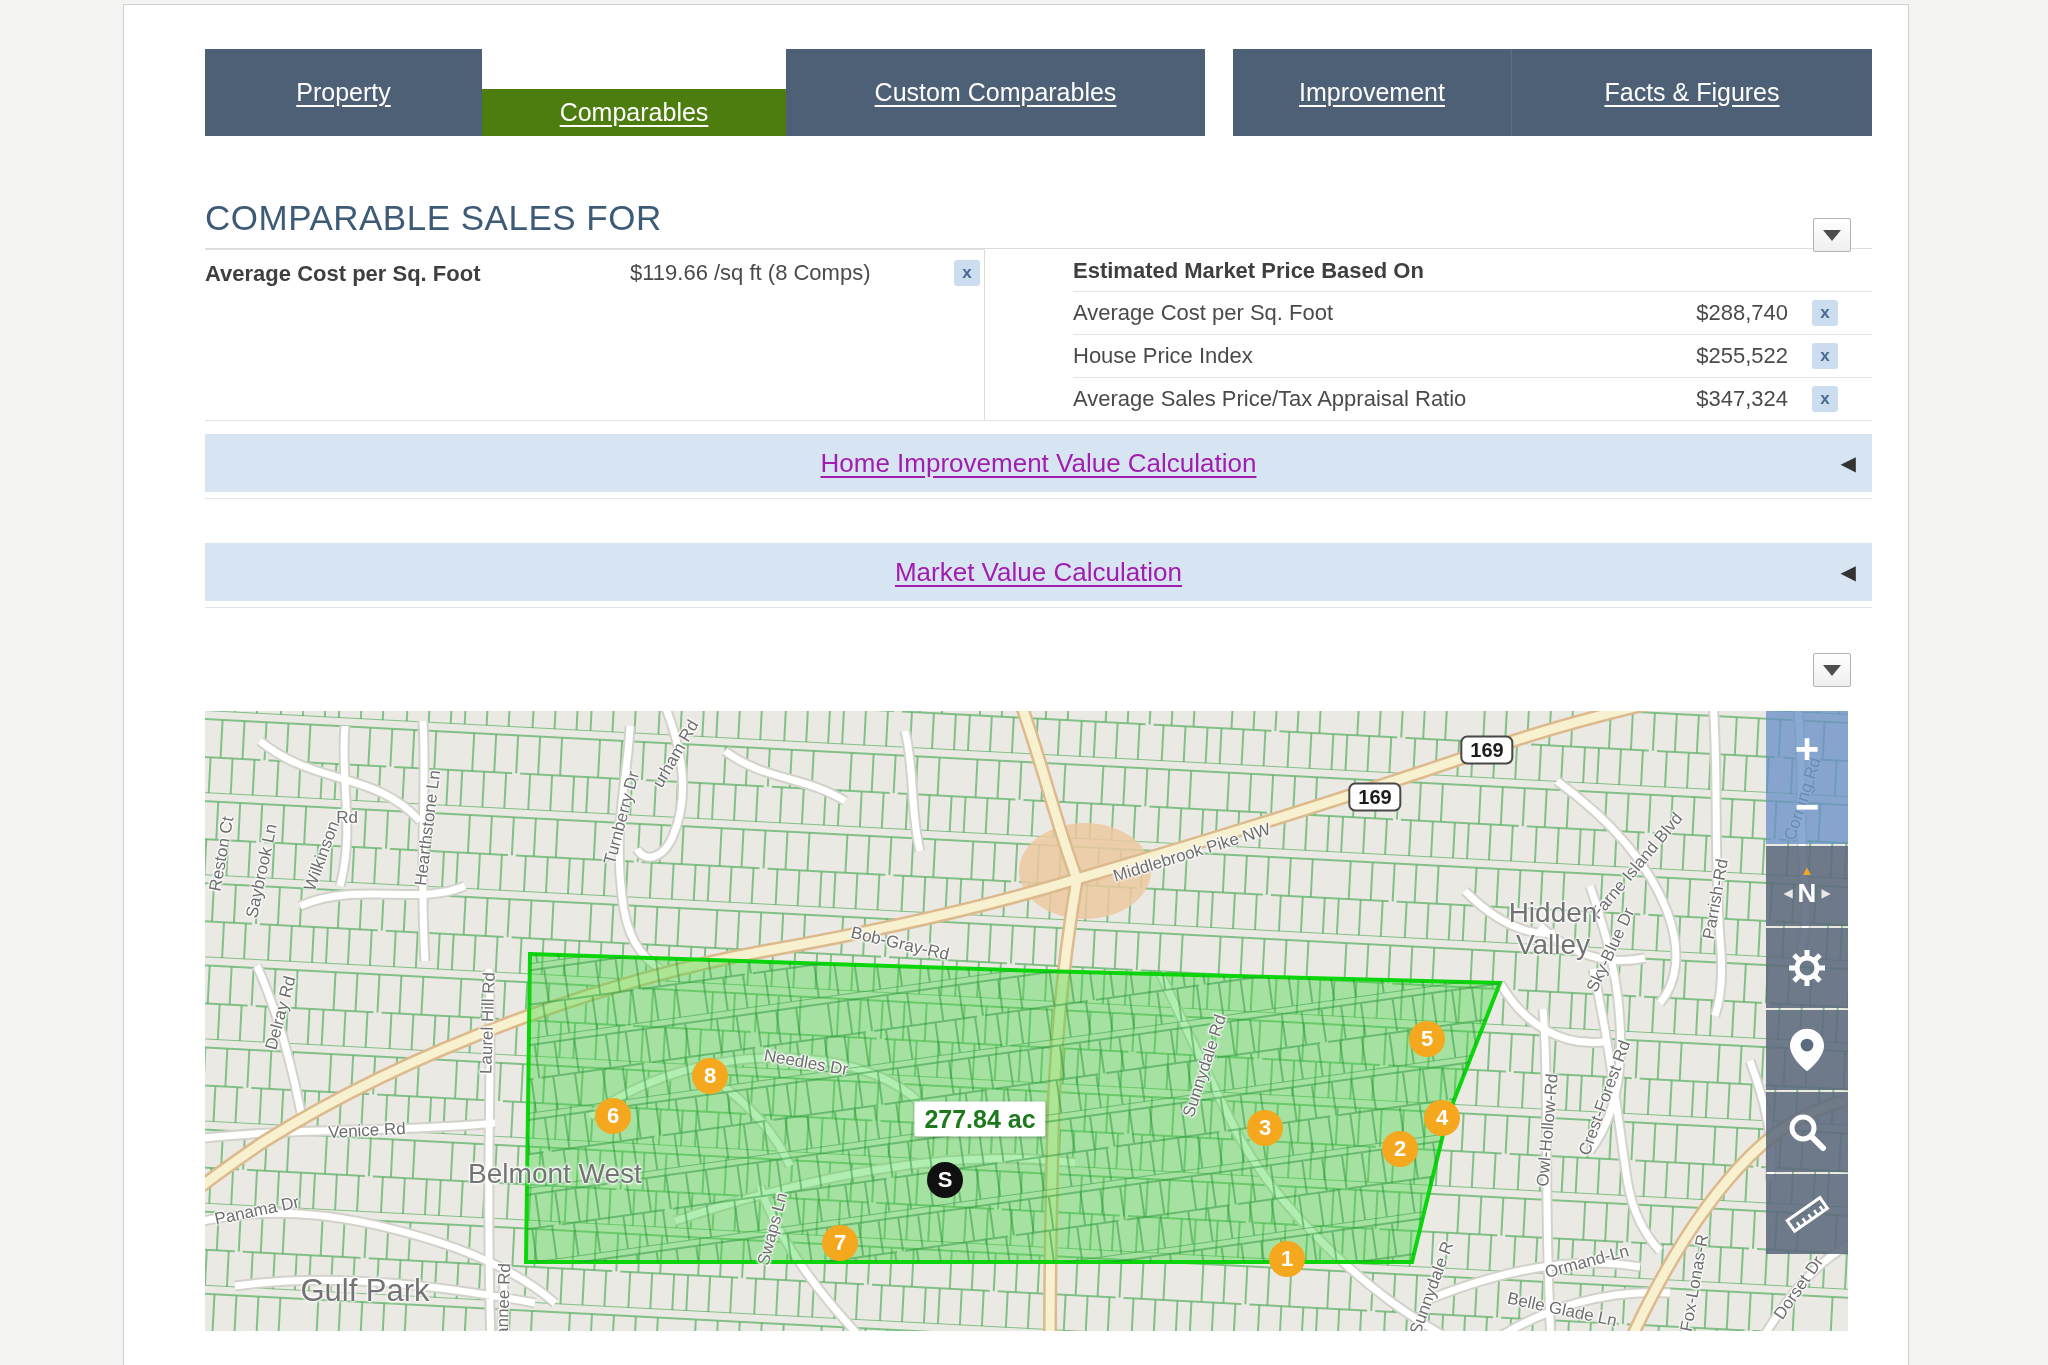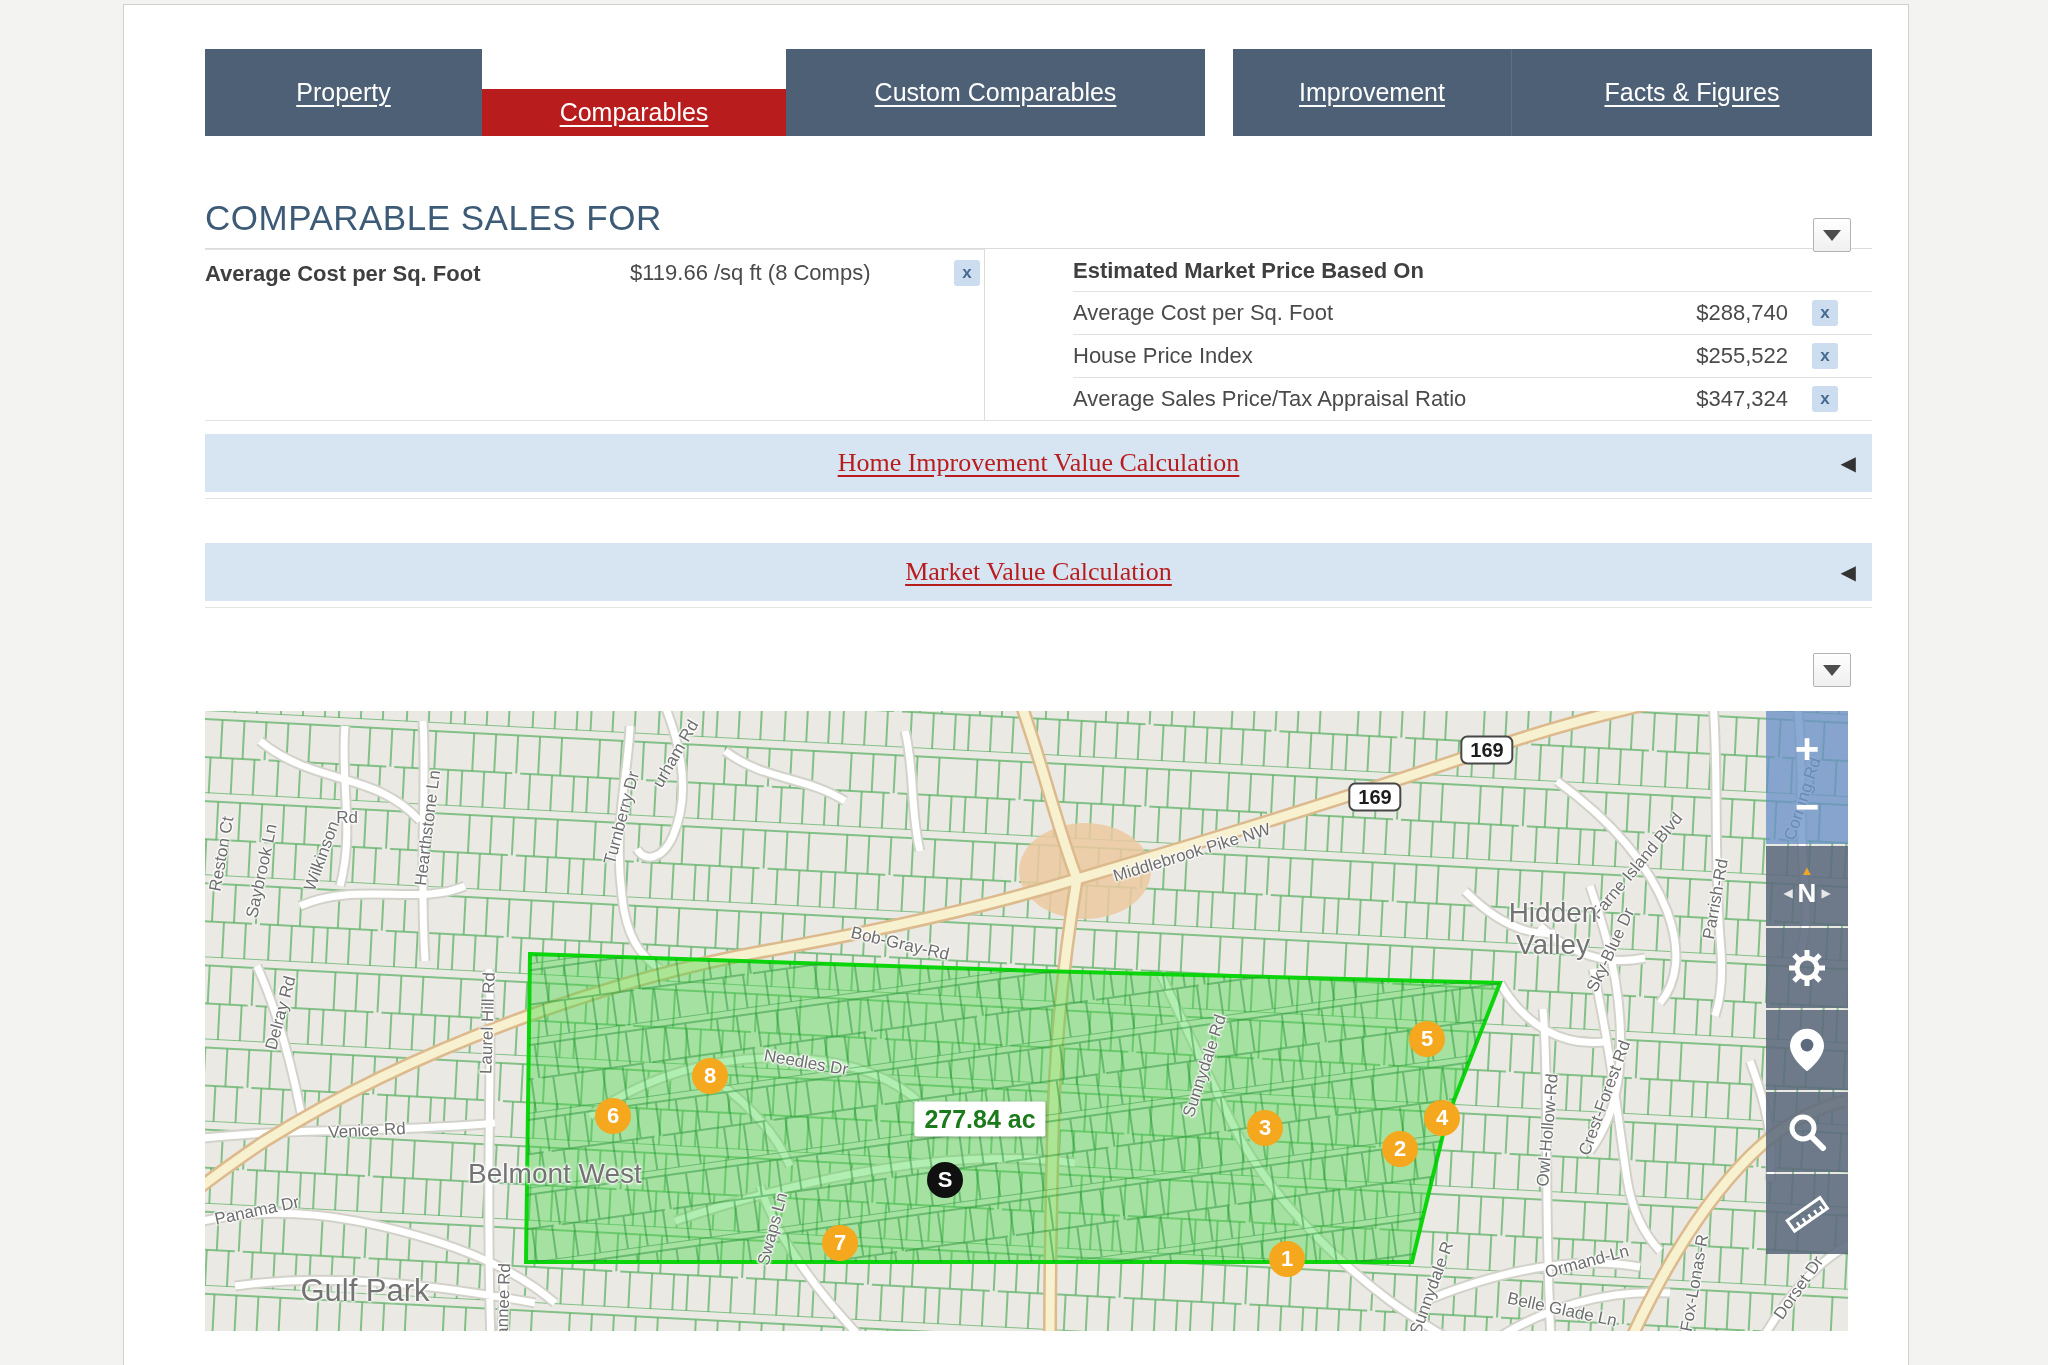--- a/index.html
+++ b/index.html
@@ -12,21 +12,21 @@
     background:#ffffff;border:1px solid #cfcfcf;border-bottom:none;box-sizing:border-box;
   }
   .content{margin-left:81px;width:1667px;position:relative;}
 
   
   .tab-bar{display:flex;margin-top:44px;height:87px;}
   .tab{
     background:#4d6076;color:#fff;display:flex;align-items:center;justify-content:center;
     box-sizing:border-box;cursor:pointer;
   }
-  .tab.active{background:#b91c1c;margin-top:40px;}
+  .tab.active{background:#4d7c0f;margin-top:40px;}
   .tab.sep{border-left:1px solid #5d7085;}
   .tab-label{font-size:25px;text-decoration:underline;text-underline-offset:4px;}
 
   
   .page-title{margin-top:62px;font-size:35px;color:#3d5b77;letter-spacing:.5px;}
 
   
   .info{display:flex;border-top:1px solid #dcdcdc;border-bottom:1px solid #e2e2e2;margin-top:10px;}
   .info-left{width:780px;border-right:1px solid #dcdcdc;box-sizing:border-box;}
   .left-row1{display:flex;padding:12px 0 14px;}
@@ -43,21 +43,21 @@
     width:26px;height:26px;background:#ccddf0;color:#47698f;font-weight:bold;font-size:17px;
     line-height:26px;text-align:center;border-radius:3px;cursor:pointer;flex:0 0 auto;
   }
   .est-row .xbtn{margin-right:34px;}
   .left-row2 .xbtn{margin-right:4px;}
 
   
   .calc-bar{height:58px;background:#d7e5f3;display:flex;align-items:center;justify-content:center;position:relative;cursor:pointer;}
   .calc-bar.first{margin-top:13px;}
   .calc-bar.second{margin-top:44px;}
-  .calc-title{font-size:26px;color:#b91c1c;text-decoration:underline;text-underline-offset:4px;font-family:Liberation Serif, serif;}
+  .calc-title{font-size:26px;color:#a21caf;text-decoration:underline;text-underline-offset:4px;}
   .calc-arrow{position:absolute;right:16px;top:50%;transform:translateY(-50%);font-size:20px;color:#333;}
   .calc-after{height:1px;background:#e3e3e3;margin-top:6px;}
 
   
   .dd-btn{
     position:absolute;width:38px;height:34px;background:linear-gradient(#ffffff,#efefef);
     border:1px solid #b3b3b3;box-sizing:border-box;cursor:pointer;left:1689px;
     display:flex;align-items:center;justify-content:center;border-radius:2px;
   }
   .dd-tri{width:0;height:0;border-left:9px solid transparent;border-right:9px solid transparent;border-top:11px solid #4d4d4d;}

